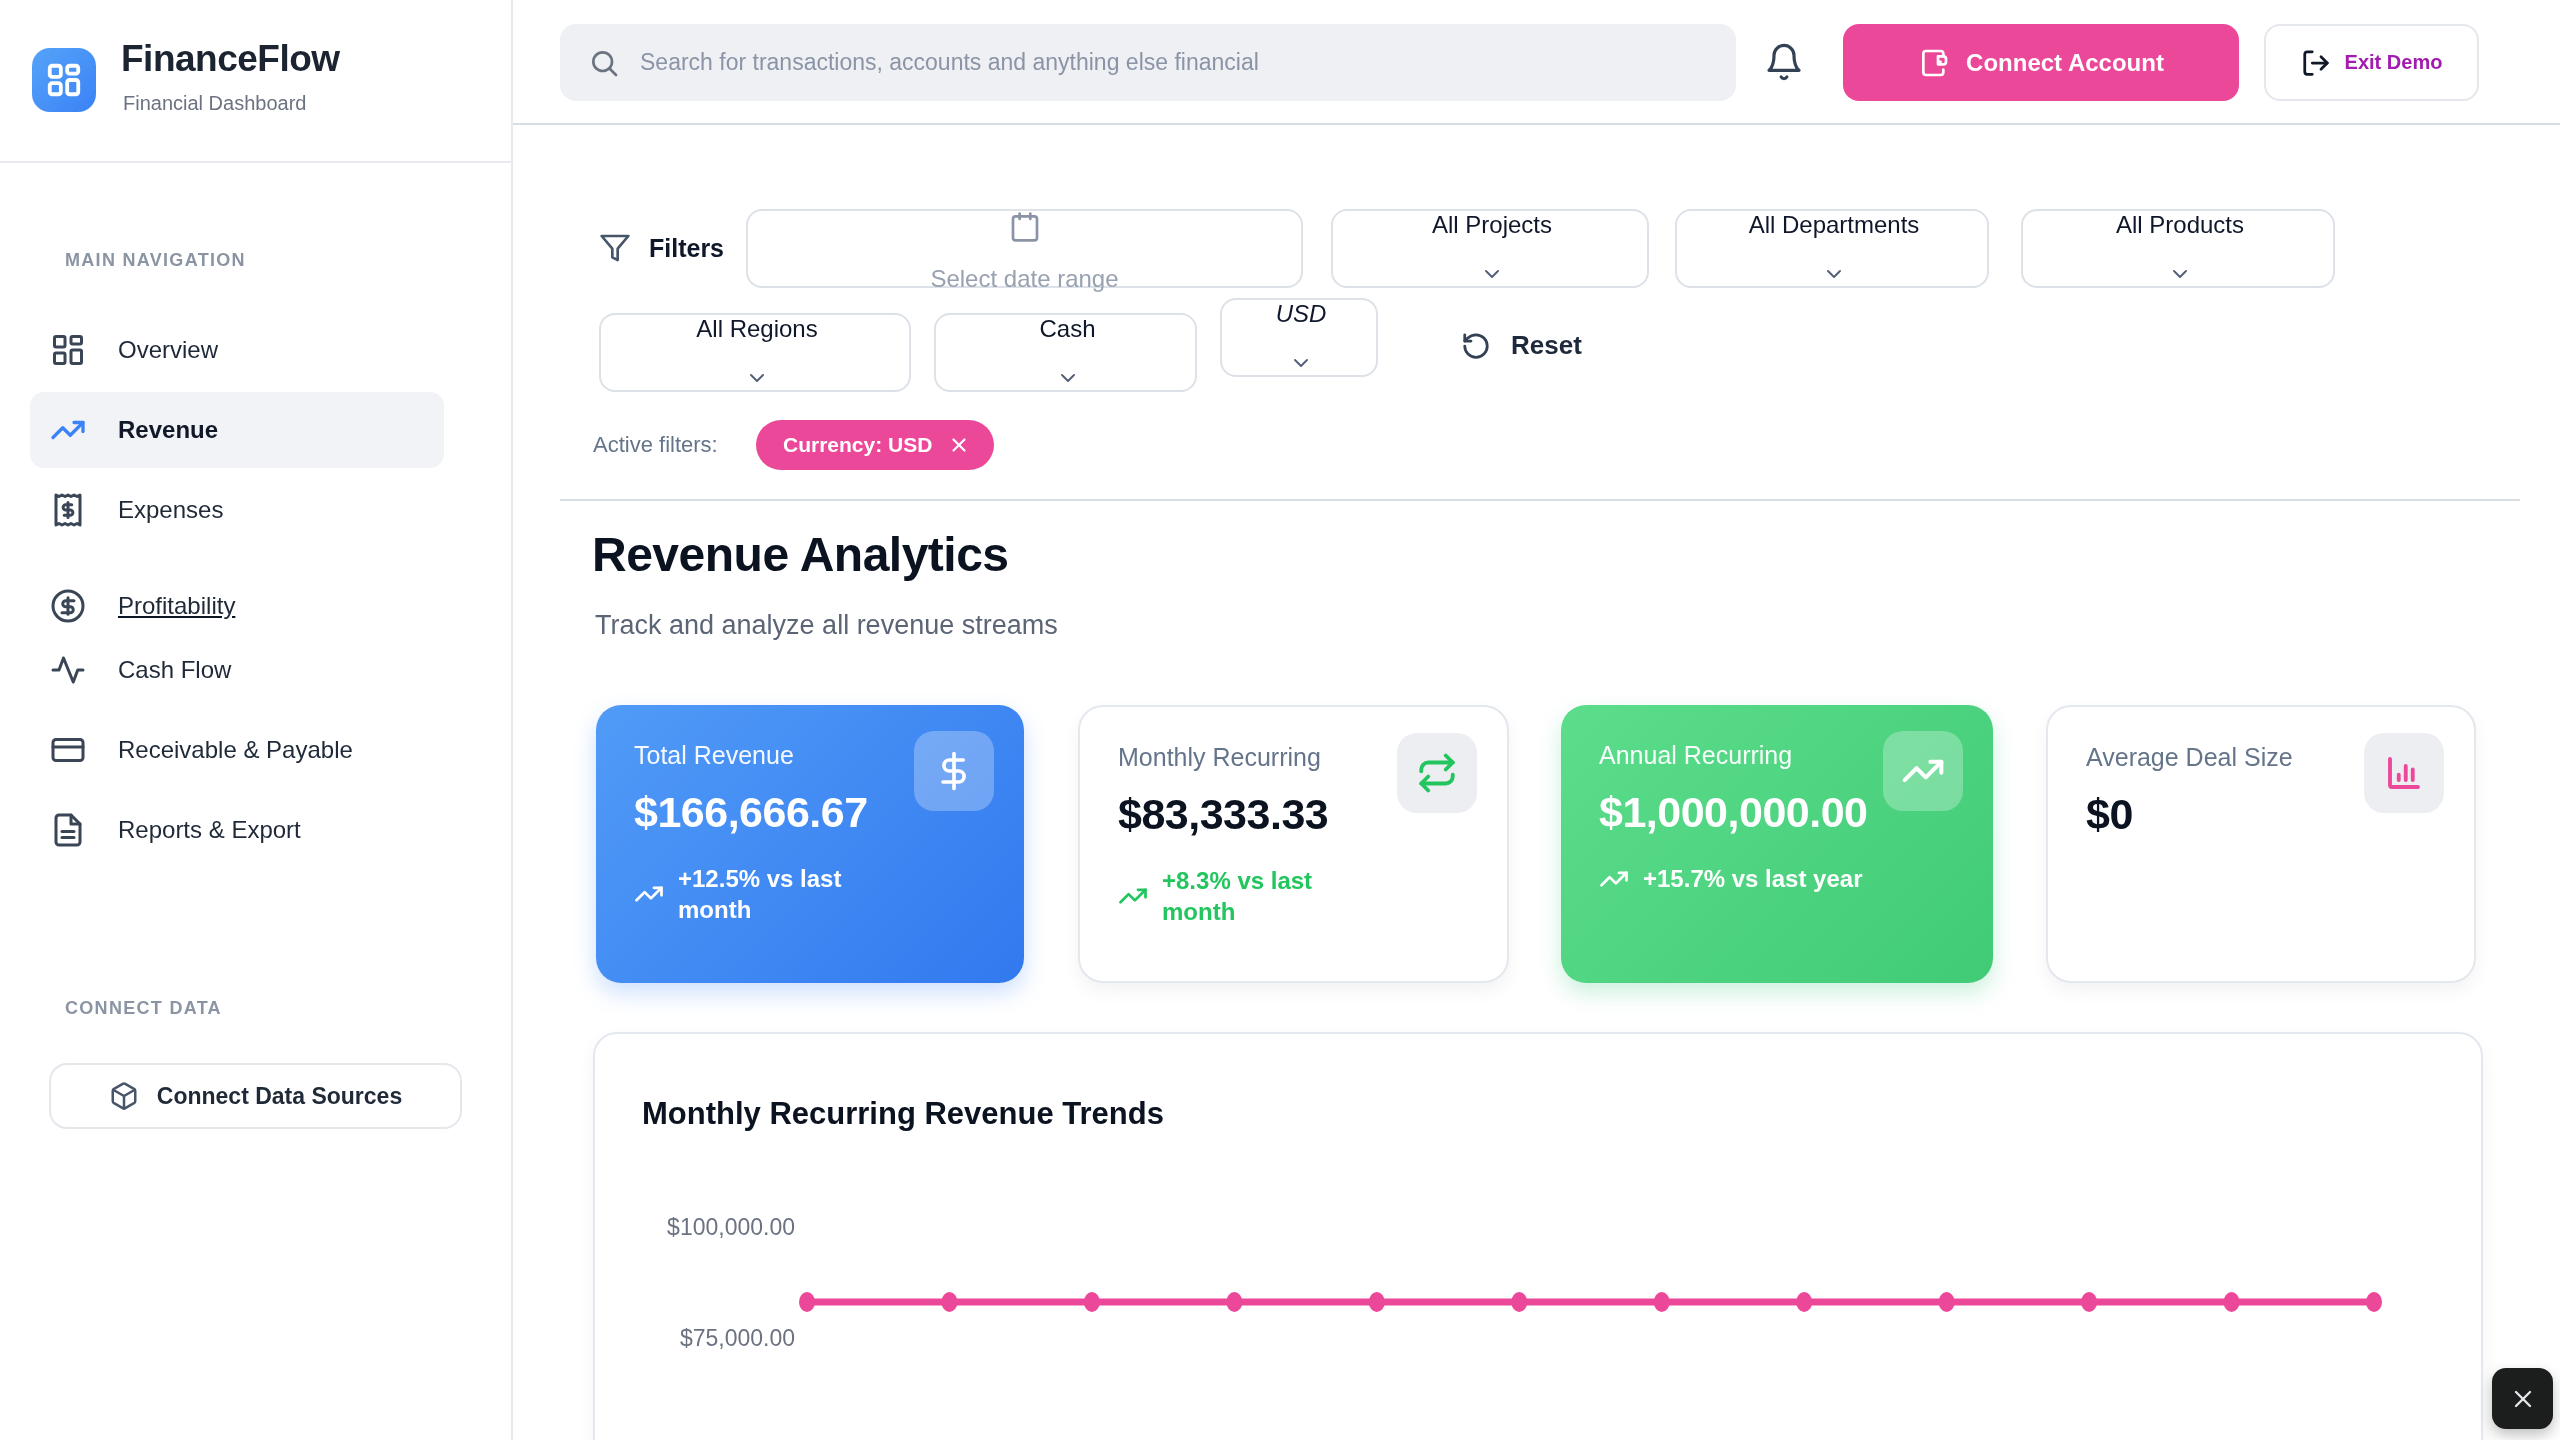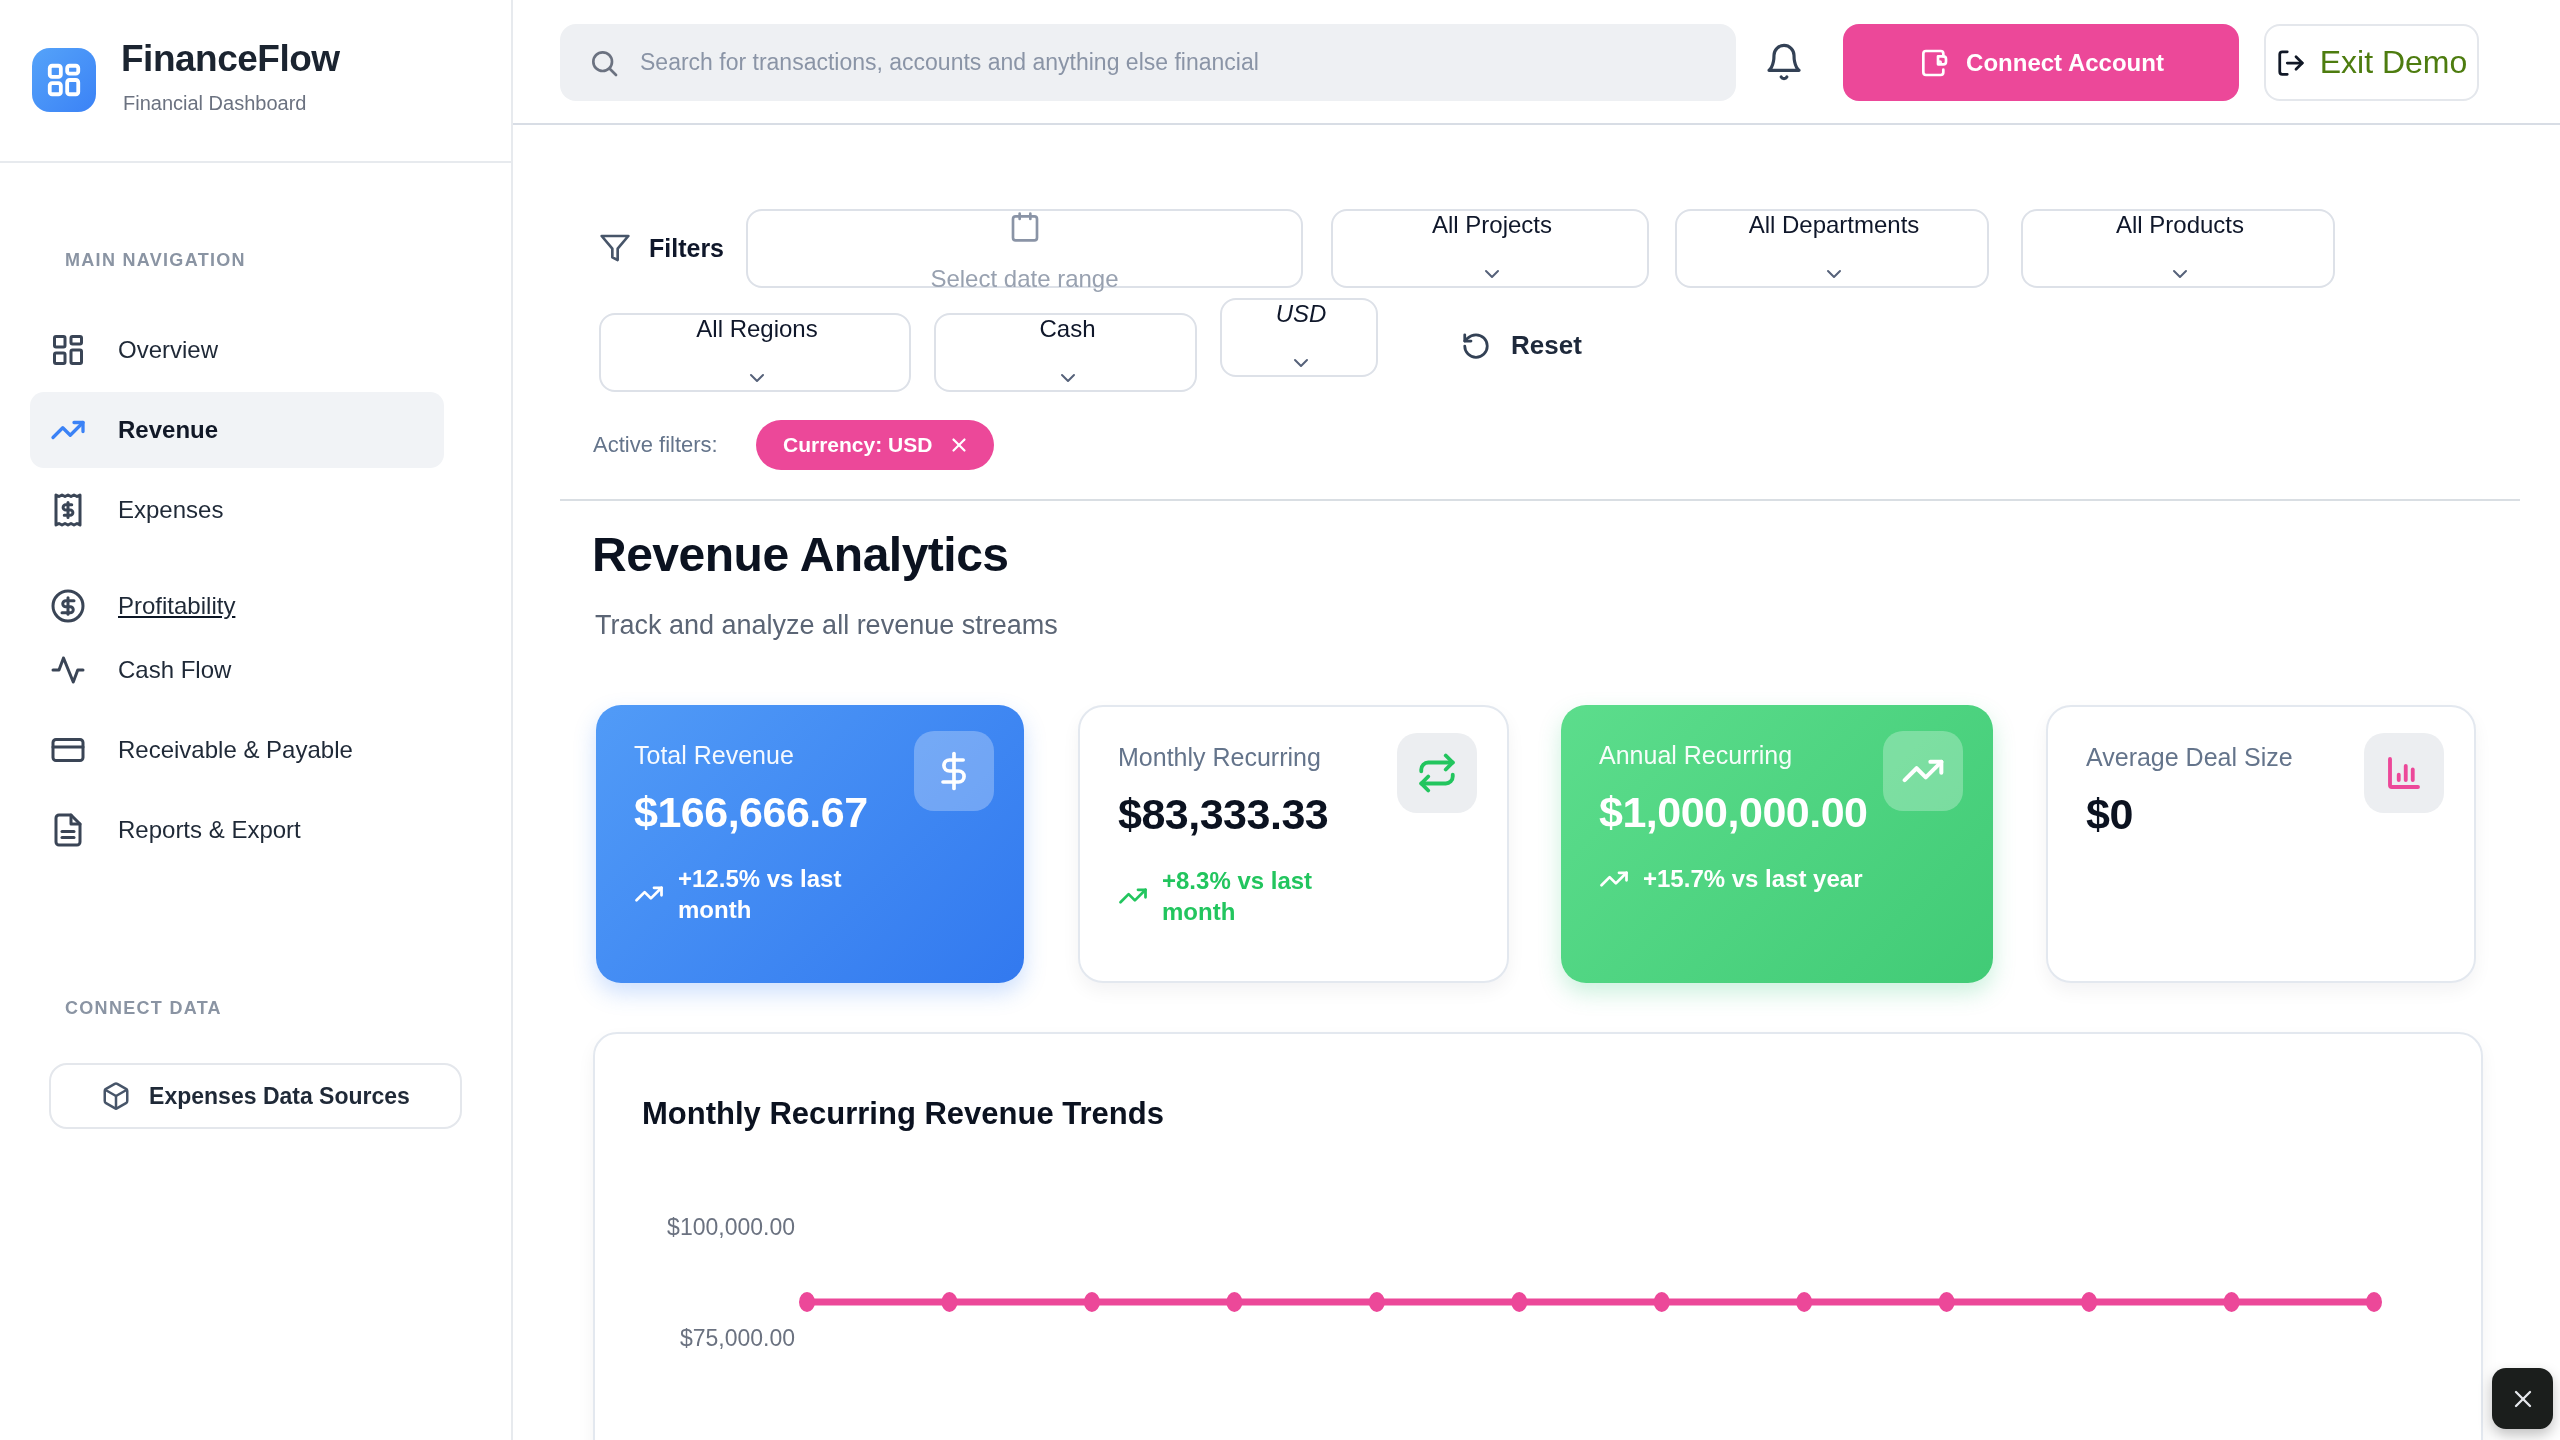--- a/index.html
+++ b/index.html
@@ -43,21 +43,21 @@
     font-size:23px; color:#111827; font-family:inherit; }
   #search-box input::placeholder { color:#8A94A6; }
   #bell-btn { position:absolute; left:1251px; top:42px; width:42px; height:42px; color:#334155; cursor:pointer; }
   #connect-account-btn { position:absolute; left:1330px; top:24px; width:396px; height:77px;
     background:#EC4899; border:none; border-radius:16px; color:#fff; cursor:pointer;
     display:flex; align-items:center; justify-content:center; gap:16px; }
   #connect-account-btn .txt { font-size:24px; font-weight:700; }
   #exit-demo-btn { position:absolute; left:1751px; top:24px; width:215px; height:77px;
     background:#fff; border:2px solid #E4E7EC; border-radius:16px; cursor:pointer;
     display:flex; align-items:center; justify-content:center; gap:14px; }
-  #exit-demo-btn .txt { font-size:32px; font-weight:400; color:#4d7c0f; }
+  #exit-demo-btn .txt { font-size:20px; font-weight:700; color:#a21caf; }
 
   
   #filters-label-wrap { position:absolute; left:599px; top:232px; display:flex; align-items:center; gap:18px; }
   #filters-label-wrap .txt { font-size:25px; font-weight:700; color:#0F172A; }
   #filters-label-wrap .ic { color:#475569; }
   .field { position:absolute; height:79px; border:2px solid #DDE1E8; border-radius:16px;
     background:#fff; display:flex; align-items:center; cursor:pointer;flex-direction:column; }
   #date-range-field { left:746px; top:209px; width:557px; gap:22px; padding:0 30px; }
   #date-range-field .ph { font-size:24px; color:#98A1B0; }
   #date-range-field .ic { color:#8A94A6; }
@@ -226,21 +226,21 @@
   <div class="section-header" style="top:998px;">CONNECT DATA</div>
 
   <div id="connect-data-btn">
     <span class="ic">
       <svg width="30" height="30" viewBox="0 0 24 24" fill="none" stroke="currentColor" stroke-width="2" stroke-linecap="round" stroke-linejoin="round">
         <path d="M21 8a2 2 0 0 0-1-1.73l-7-4a2 2 0 0 0-2 0l-7 4A2 2 0 0 0 3 8v8a2 2 0 0 0 1 1.73l7 4a2 2 0 0 0 2 0l7-4A2 2 0 0 0 21 16Z"></path>
         <path d="m3.3 7 8.7 5 8.7-5"></path>
           <line x1="12" y1="22" x2="12" y2="12"></line>
       </svg>
       </span>
-    <span class="txt">Expenses Data Sources</span>
+    <span class="txt">Connect Data Sources</span>
   </div>
 </div>
 
 <div id="topbar">
   <div id="search-box">
     <span style="color:#6B7280;">
       <svg width="32" height="32" viewBox="0 0 24 24" fill="none" stroke="currentColor" stroke-width="2" stroke-linecap="round" stroke-linejoin="round">
         <circle cx="11" cy="11" r="7"></circle>
           <line x1="21" y1="21" x2="16.3" y2="16.3"></line>
       </svg>

